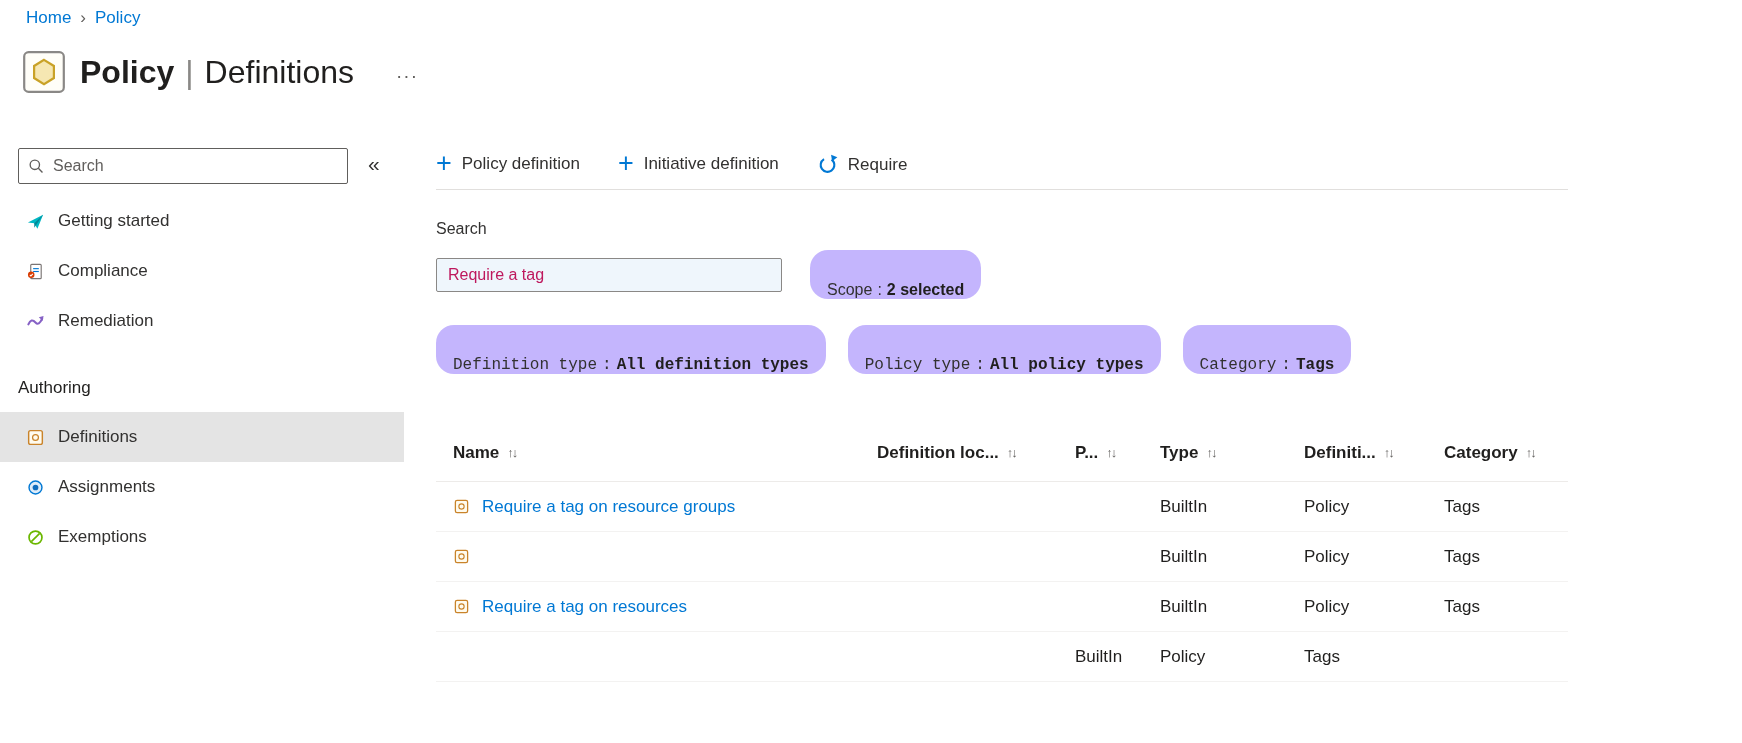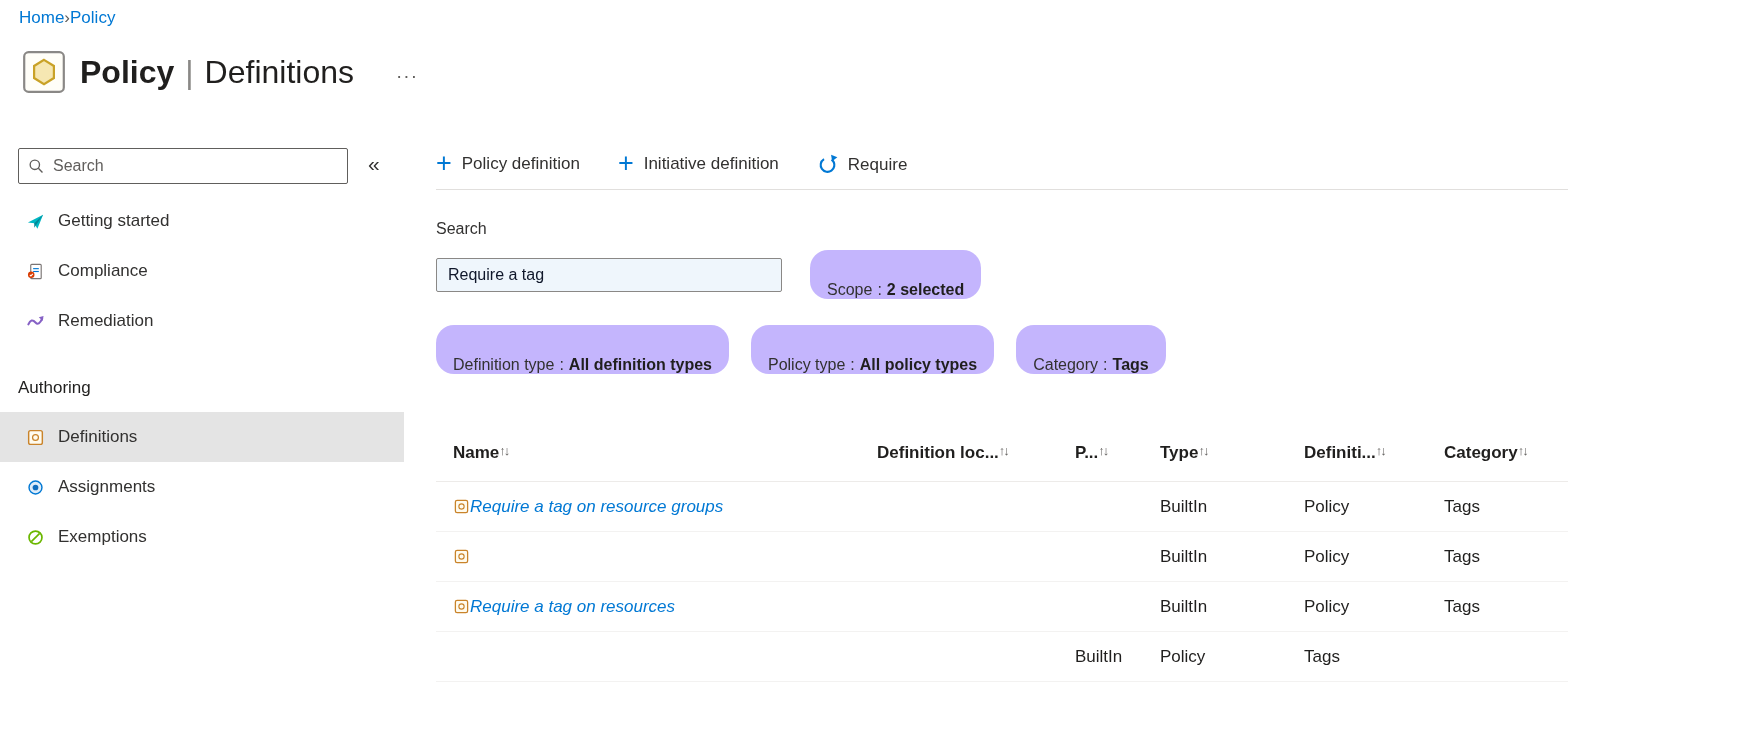--- a/index.html
+++ b/index.html
@@ -7,21 +7,21 @@
   body {
     width: 1742px; height: 743px; position: relative;
     background: #ffffff; color: #323130;
     font-family: "Liberation Sans", sans-serif;
     font-size: 17px;
   }
   a { text-decoration: none; cursor: pointer; }
   button { font-family: inherit; cursor: pointer; }
 
   
-  .breadcrumb { position: absolute; left: 19px; top: 8px; display: flex; align-items: center; font-size: 17px; }
+  .breadcrumb { position: absolute; left: 26px; top: 8px; display: flex; align-items: center; gap: 9px; font-size: 17px; }
   .breadcrumb a { color: #0078d4; }
   .crumb-sep { color: #605e5c; font-size: 17px; }
 
   
   .titlebar { position: absolute; left: 22px; top: 50px; display: flex; align-items: center; }
   .page-icon { width: 44px; height: 44px; margin-right: 14px; flex: none; }
   .page-icon svg { width: 100%; height: 100%; display: block; }
   h1 { margin: 0; font-size: 32px; font-weight: 400; color: #201f1e; display: flex; align-items: baseline; }
   .t-bold { font-weight: 700; }
   .t-sep { color: #8a8886; font-weight: 300; margin: 0 11px; }
@@ -51,40 +51,40 @@
   .toolbar { display: flex; align-items: center; height: 50px; gap: 38px; border-bottom: 1px solid #e1dfdd; }
   .cmd { display: flex; align-items: center; gap: 10px; background: none; border: none; font-size: 17px; color: #323130; padding: 0; }
   .cmd-plus { color: #0078d4; font-size: 27px; font-weight: 300; line-height: 0.9; margin-top: -3px; }
   .refresh-icon { width: 21px; height: 21px; display: inline-flex; }
   .refresh-icon svg { width: 21px; height: 21px; display: block; }
 
   .filter-label { margin-top: 30px; font-size: 16px; color: #323130; height: 20px; }
   .filter-row1 { margin-top: 10px; display: flex; align-items: center; }
   .filter-input {
     width: 346px; height: 34px; border: 1px solid #8a8886; border-radius: 2px;
-    background: #eff6fc; padding: 0 11px; font-size: 16px; font-family: inherit; color: #0f172a; outline: none;
+    background: #eff6fc; padding: 0 11px; font-size: 16px; font-family: inherit; color: #be185d; outline: none;
   }
   .pill {
     height: 49px; display: inline-flex; align-items: flex-end; padding: 0 17px;
     border-radius: 18px; background: #c4b5fd; border: none; font-size: 16px; color: #323130; white-space: nowrap;
   }
   .pill-scope { margin-left: 28px; }
   .pill-colon { margin: 0 5px; }
   .pill-value { font-weight: 700; color: #201f1e; }
-  .filter-row2 { margin-top: 26px; display: flex; gap: 22px; }
+  .filter-row2 { margin-top: 26px; display: flex; gap: 22px; font-family: Liberation Mono, monospace; }
 
   
   .table { margin-top: 50px; }
   .thead, .tr { display: grid; grid-template-columns: 441px 198px 85px 144px 140px 1fr; align-items: center; }
   .thead { height: 58px; border-bottom: 1px solid #edebe9; font-weight: 700; font-size: 17px; color: #201f1e; }
-  .th { display: flex; align-items: flex-start; cursor: pointer; }
+  .th { display: flex; align-items: center; gap: 8px; cursor: pointer; }
   .th-name { padding-left: 17px; }
   .sort { font-size: 13px; color: #605e5c; font-weight: 400; letter-spacing: -2px; }
   .tr { height: 50px; border-bottom: 1px solid #f3f2f1; font-size: 17px; color: #201f1e; }
-  .td-name { display: flex; align-items: center; padding-left: 17px; overflow: hidden; white-space: nowrap; font-style: italic; }
+  .td-name { display: flex; align-items: center; gap: 12px; padding-left: 17px; overflow: hidden; white-space: nowrap; }
   .row-icon { width: 17px; height: 17px; flex: none; display: inline-flex; }
   .row-icon svg { width: 17px; height: 17px; display: block; }
   .row-link { color: #0078d4; white-space: nowrap; }
 </style>
 </head>
 <body>
 
 <div class="breadcrumb">
   <a>Home</a>
   <span class="crumb-sep">›</span>

